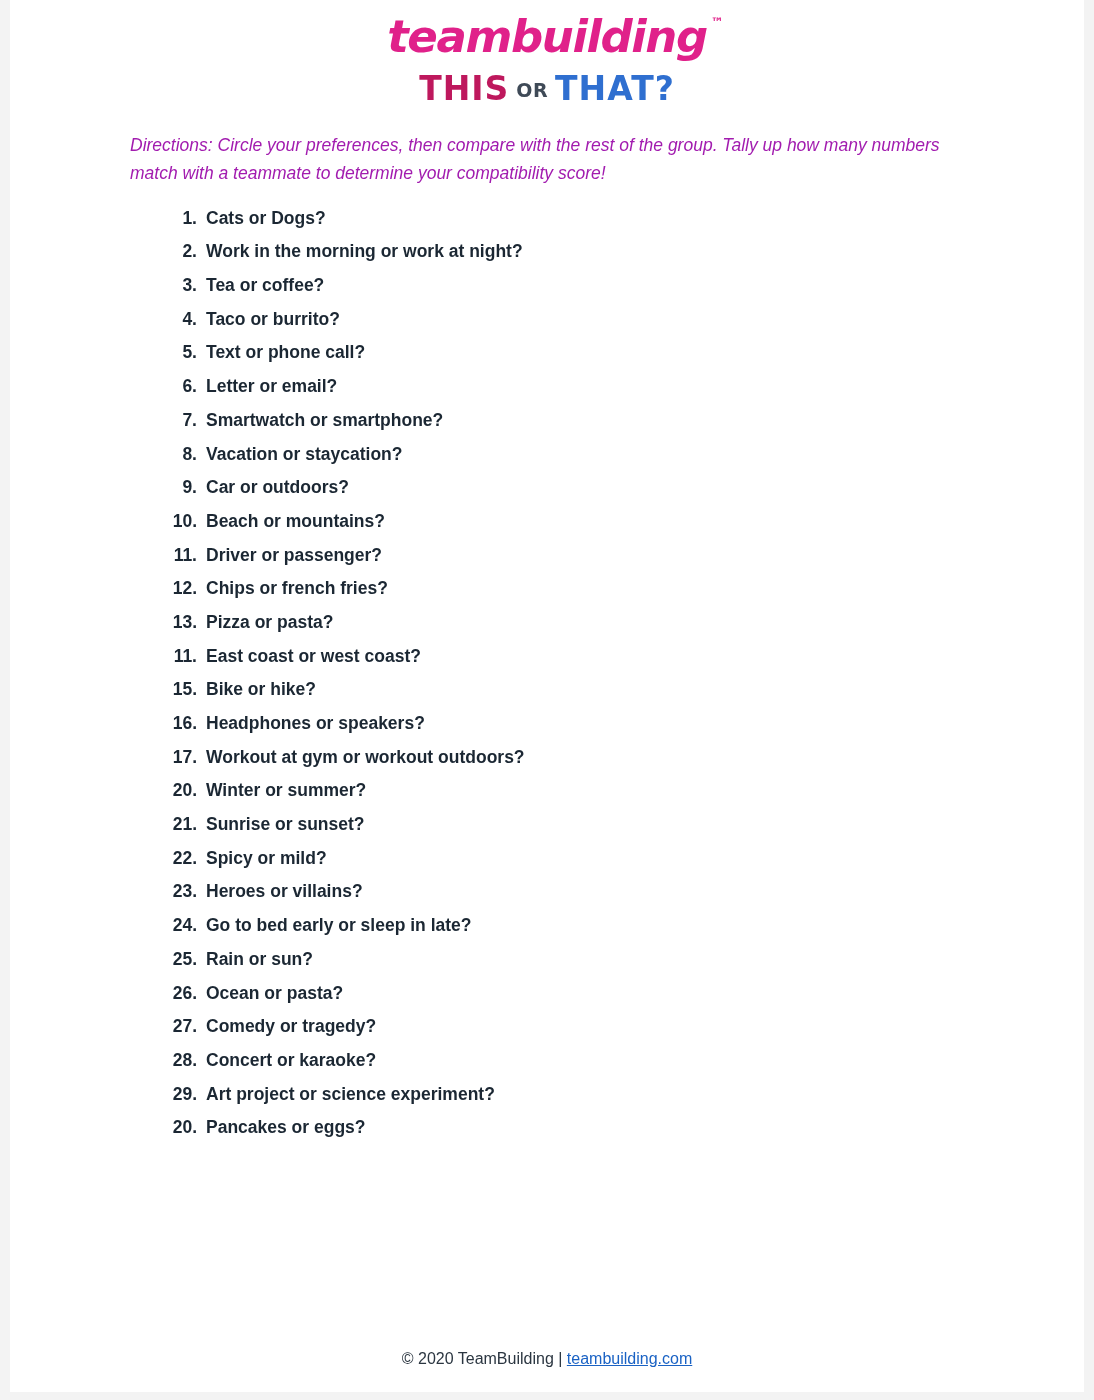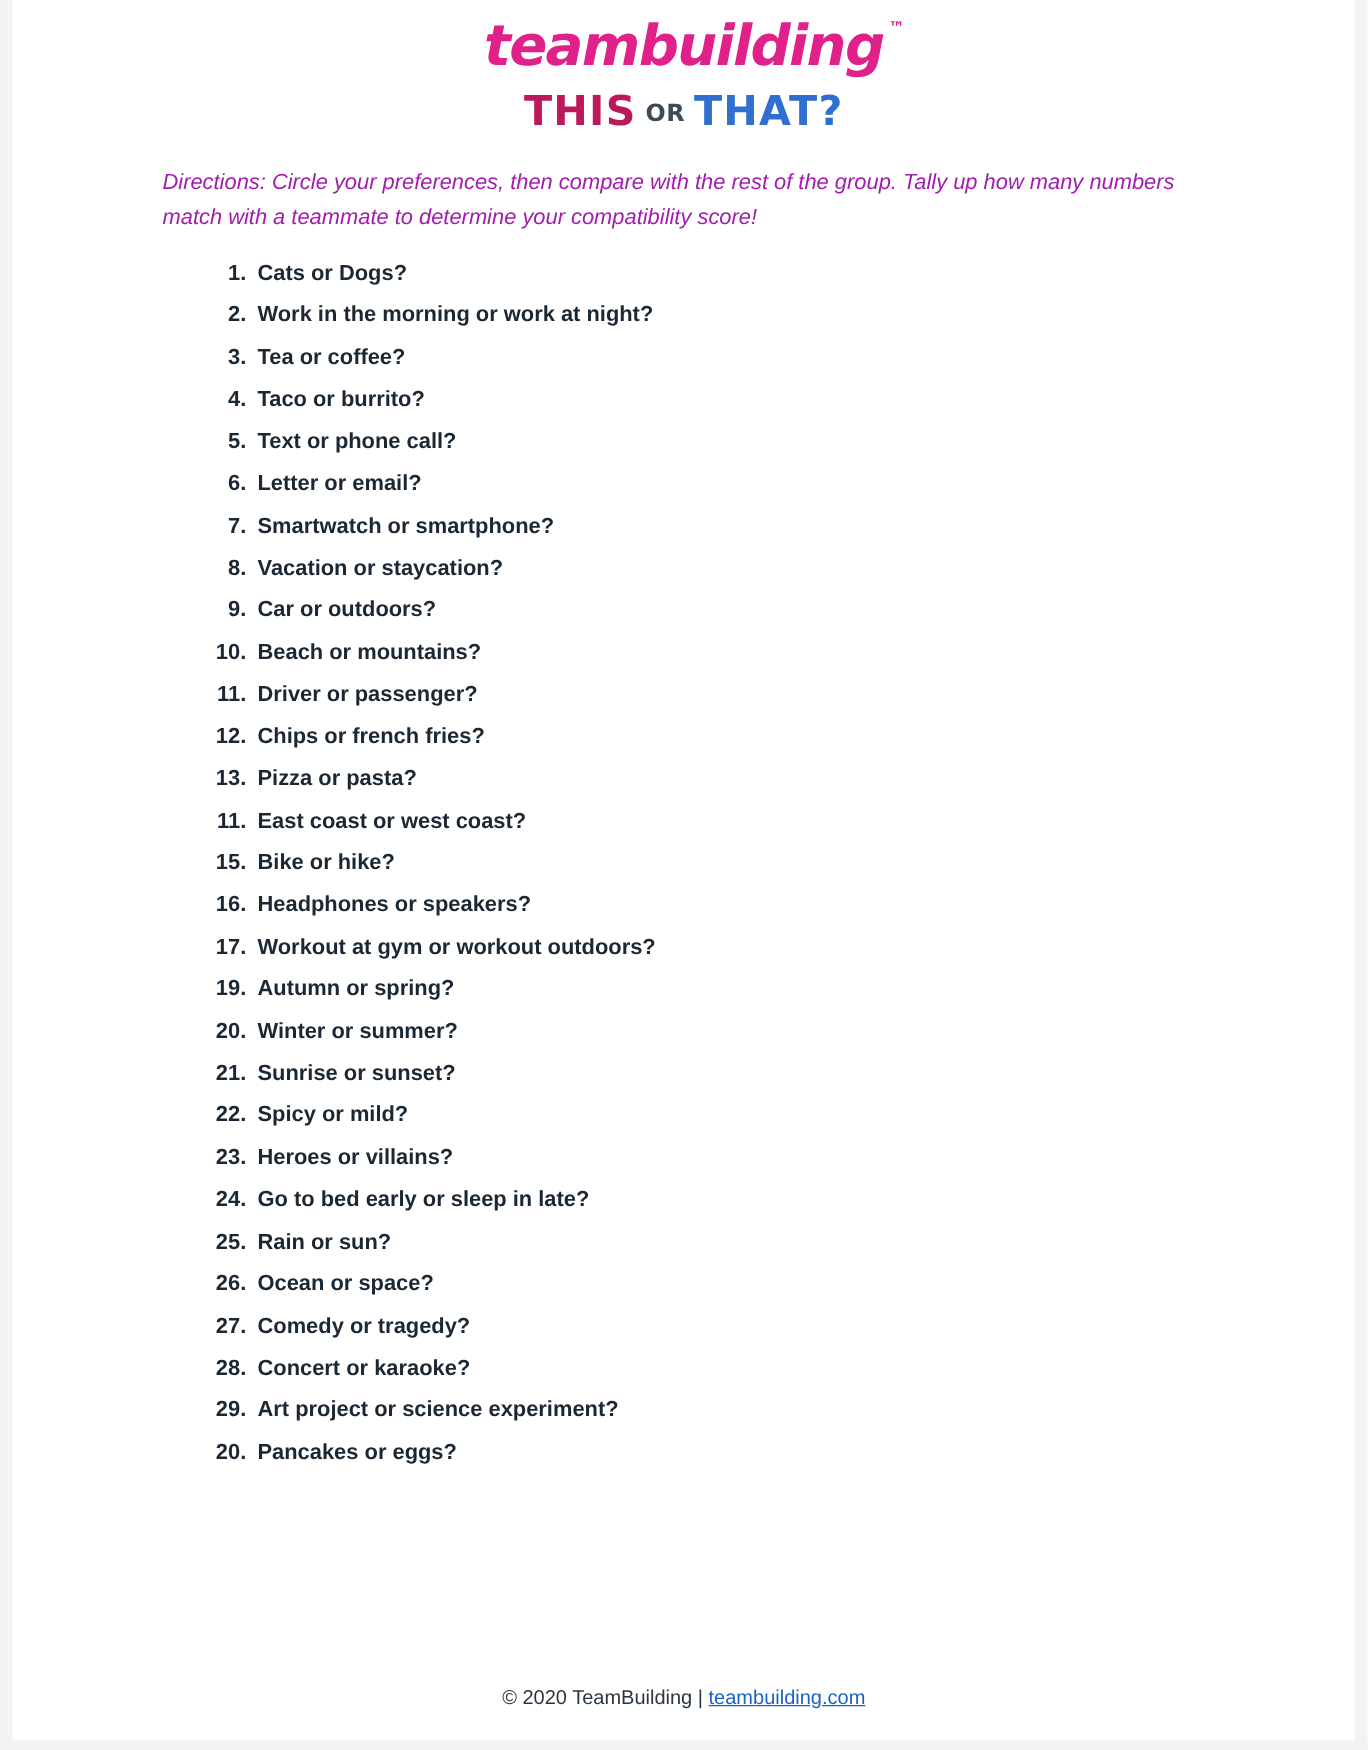--- a/index.html
+++ b/index.html
@@ -215,24 +215,20 @@
       </li>
     <li class="item">
         <span class="num">16.</span>
         <span class="txt">Headphones or speakers?</span>
       </li>
     <li class="item">
         <span class="num">17.</span>
         <span class="txt">Workout at gym or workout outdoors?</span>
       </li>
     <li class="item">
-        <span class="num">19.</span>
-        <span class="txt">Autumn or spring?</span>
-      </li>
-    <li class="item">
         <span class="num">20.</span>
         <span class="txt">Winter or summer?</span>
       </li>
     <li class="item">
         <span class="num">21.</span>
         <span class="txt">Sunrise or sunset?</span>
       </li>
     <li class="item">
         <span class="num">22.</span>
         <span class="txt">Spicy or mild?</span>
@@ -244,21 +240,21 @@
     <li class="item">
         <span class="num">24.</span>
         <span class="txt">Go to bed early or sleep in late?</span>
       </li>
     <li class="item">
         <span class="num">25.</span>
         <span class="txt">Rain or sun?</span>
       </li>
     <li class="item">
         <span class="num">26.</span>
-        <span class="txt">Ocean or space?</span>
+        <span class="txt">Ocean or pasta?</span>
       </li>
     <li class="item">
         <span class="num">27.</span>
         <span class="txt">Comedy or tragedy?</span>
       </li>
     <li class="item">
         <span class="num">28.</span>
         <span class="txt">Concert or karaoke?</span>
       </li>
     <li class="item">

